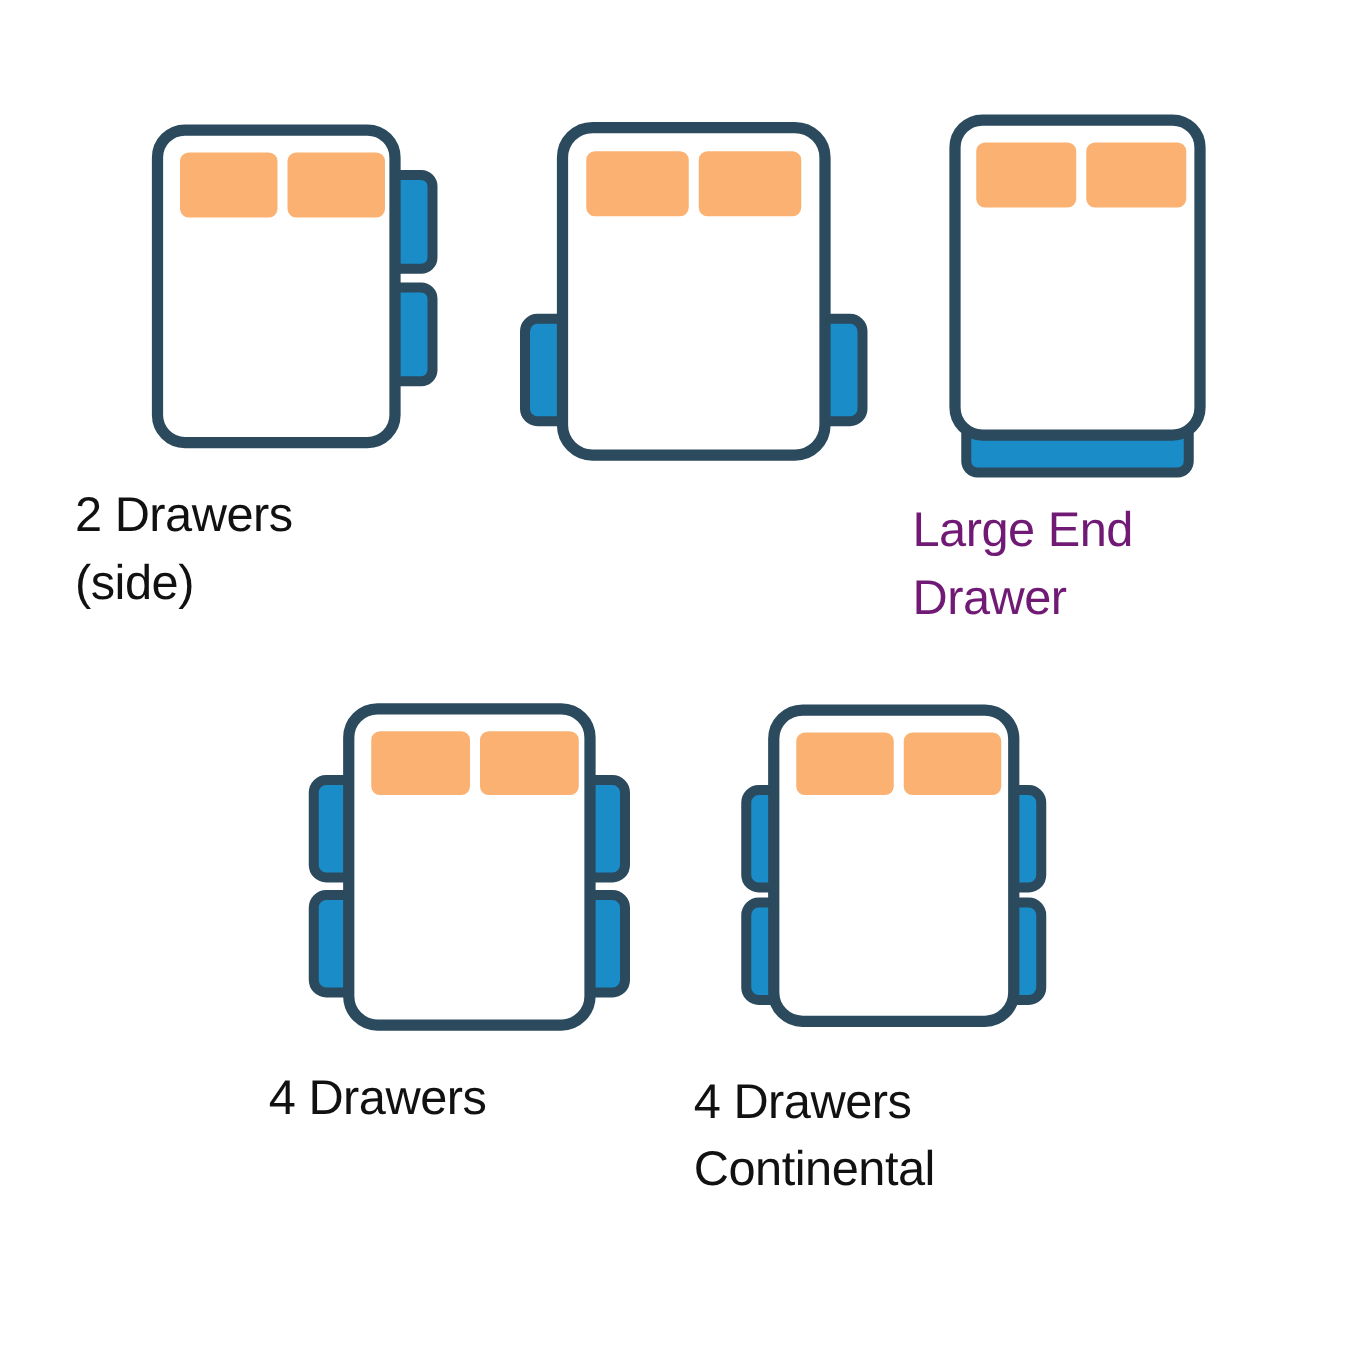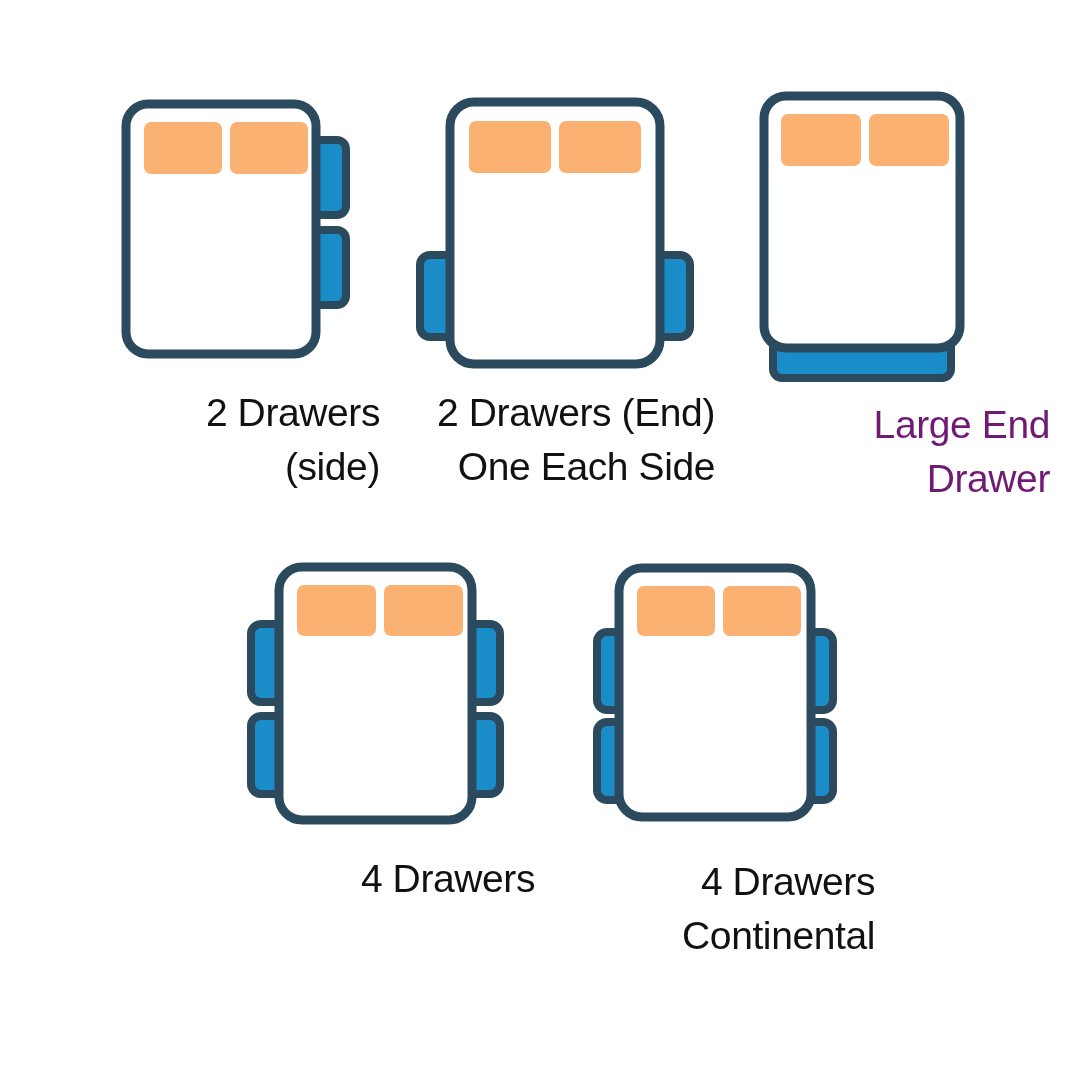--- a/index.html
+++ b/index.html
@@ -23,21 +23,21 @@
     height: 1080px;
   }
   .bed-card {
     position: absolute;
   }
   .bed-svg {
     display: block;
   }
   .bed-label {
     position: absolute;
-    text-align: right;
+    text-align: left;
     color: #111111;
     font-family: "Liberation Sans", sans-serif;
     font-size: 39px;
     line-height: 1.38;
     font-weight: 400;
     letter-spacing: -0.4px;
     white-space: pre-line;
     left: 0;
     width: 100%;
   }
@@ -80,22 +80,20 @@
 
       <rect x="25" y="167" width="43" height="82" rx="10" ry="10" fill="#1A8CC8" stroke="#2C4A5E" stroke-width="8"></rect>
 
       <rect x="252" y="167" width="43" height="82" rx="10" ry="10" fill="#1A8CC8" stroke="#2C4A5E" stroke-width="8"></rect>
 
       <rect x="55" y="14" width="210" height="262" rx="24" ry="24" fill="#ffffff" stroke="#2C4A5E" stroke-width="9"></rect>
 
       <rect x="74" y="33" width="82" height="52" rx="7" ry="7" fill="#FAB171"></rect>
       <rect x="164" y="33" width="82" height="52" rx="7" ry="7" fill="#FAB171"></rect>
     </svg>
-    <div class="bed-label" style="color: rgb(17, 17, 17);">2 Drawers (End)
-One Each Side</div>
   </div>
 
   <div class="bed-card" id="group-2">
     <svg class="bed-svg" width="320" height="310" viewBox="0 0 320 310">
 
       <rect x="43" y="258" width="178" height="40" rx="9" ry="9" fill="#1A8CC8" stroke="#2C4A5E" stroke-width="8"></rect>
 
       <rect x="34" y="16" width="196" height="252" rx="22" ry="22" fill="#ffffff" stroke="#2C4A5E" stroke-width="9"></rect>
 
       <rect x="51" y="34" width="80" height="52" rx="7" ry="7" fill="#FAB171"></rect>

